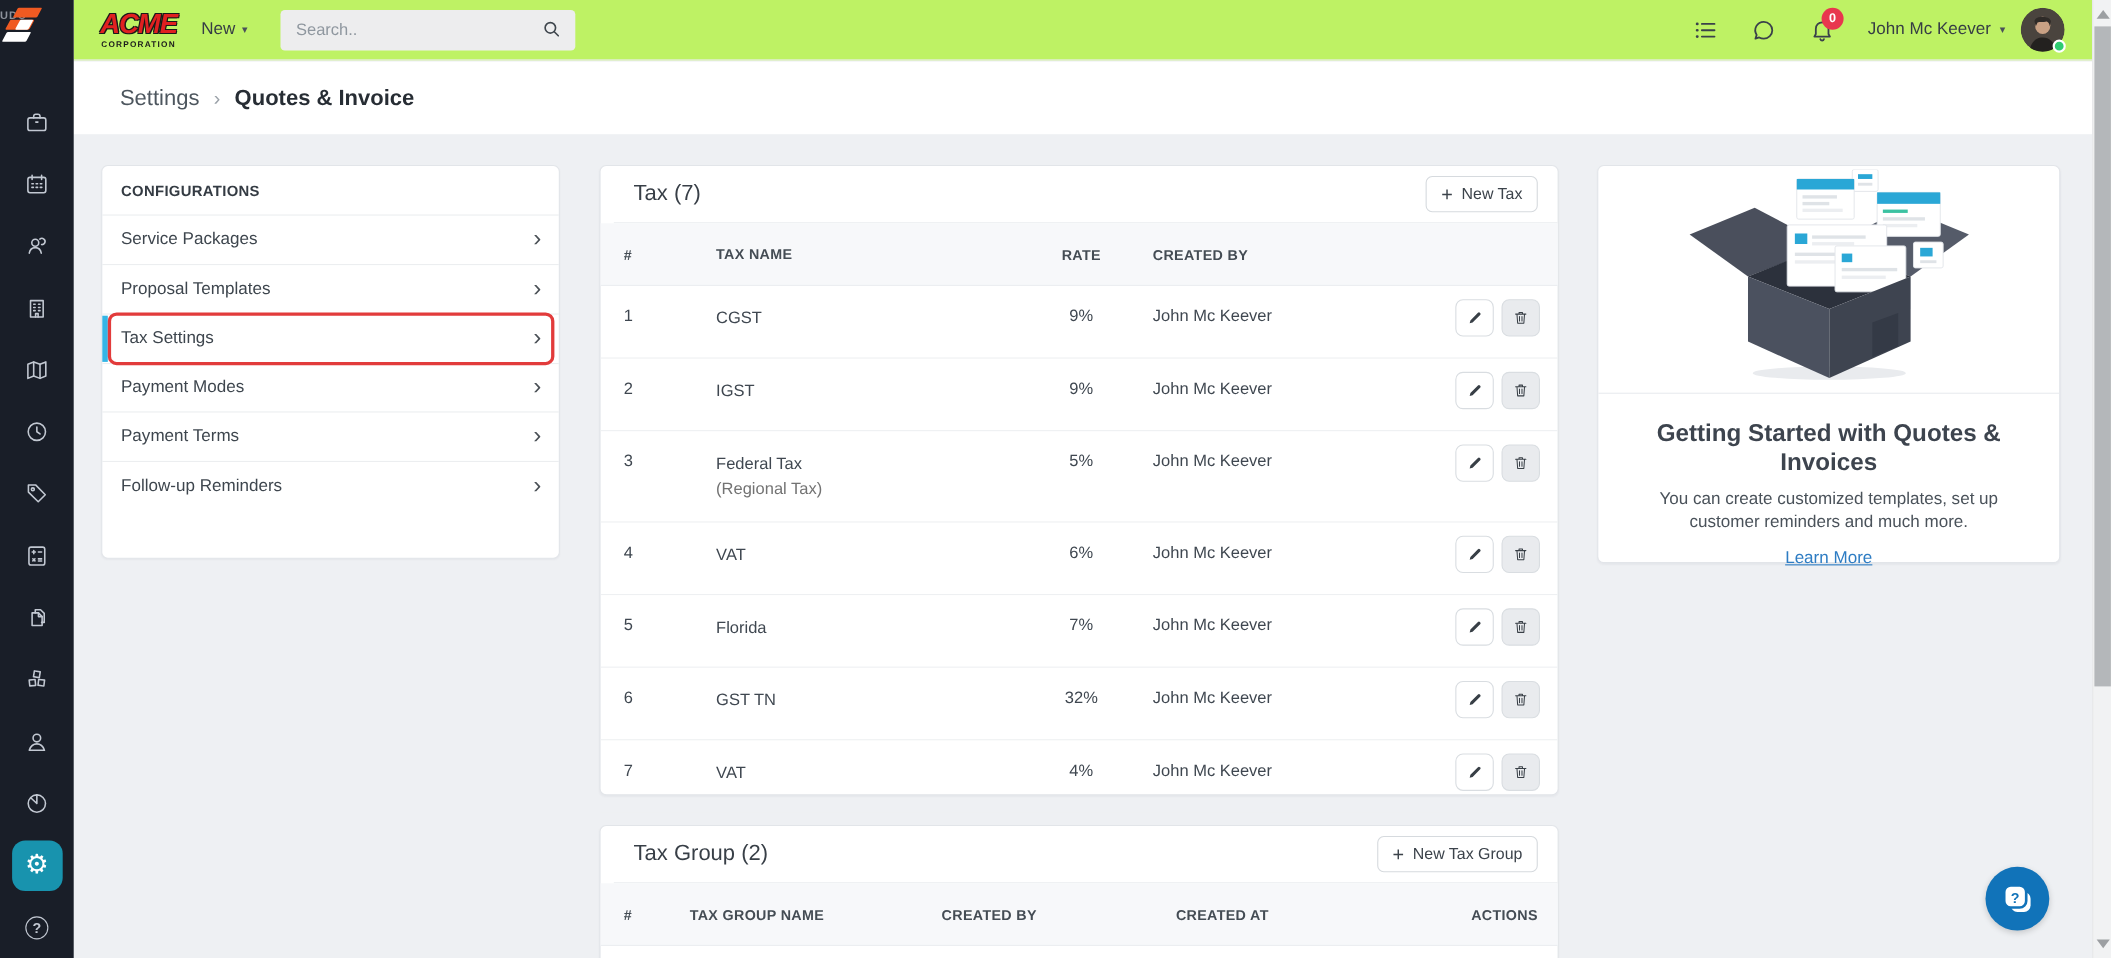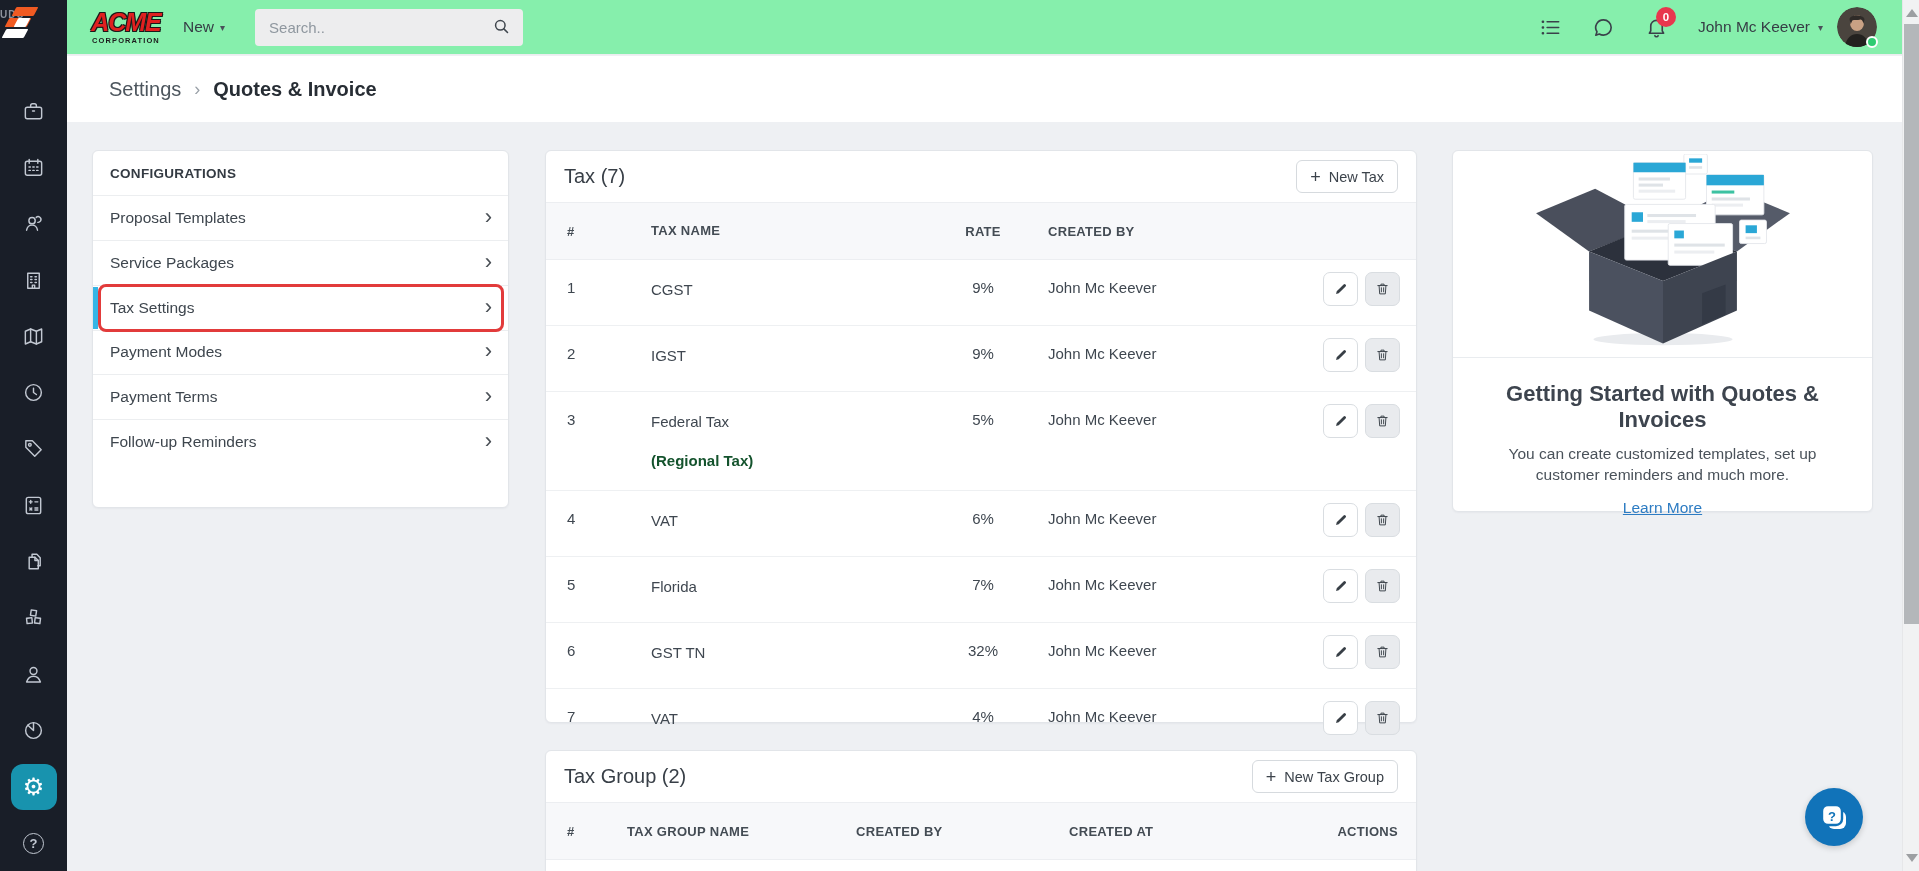--- a/index.html
+++ b/index.html
@@ -19,21 +19,21 @@
   .side-mark { display:block; margin-top:3px; font-size:10px; letter-spacing:1px; color:#8d929c; font-weight:bold; }
   .side-nav { position:absolute; left:0; top:83px; width:67px; }
   .side-slot { width:67px; height:56.3px; display:flex; align-items:center; justify-content:center; cursor:pointer; }
   .side-slot svg { stroke:#c2c8d2; fill:none; stroke-width:1.5; stroke-linecap:round; stroke-linejoin:round; }
   .side-slot.active { }
   .slot-active-bg { width:46px; height:46px; border-radius:12px; background:#1893ae; display:flex; align-items:center; justify-content:center; }
   .gear-glyph { color:#fff; font-size:24px; line-height:1; }
   .help-ring { width:21px; height:21px; border:1.6px solid #c2c8d2; border-radius:50%; color:#c2c8d2; font-size:13px; font-weight:bold; display:flex; align-items:center; justify-content:center; }
 
   
-  .topbar { position:absolute; left:67px; right:17px; top:0; height:55px; background:#86efac; border-bottom:1px solid #ebedef; display:flex; align-items:center; z-index:5; }
+  .topbar { position:absolute; left:67px; right:17px; top:0; height:55px; background:#bef264; border-bottom:1px solid #ebedef; display:flex; align-items:center; z-index:5; }
   .acme { margin-left:20px; width:78px; text-align:center; line-height:1; cursor:pointer; }
   .acme-top { font-size:25px; font-weight:bold; font-style:italic; color:#e02020; letter-spacing:-1px;
               text-shadow:-1px 1px 0 #1a1a1a, 1px 1px 0 #1a1a1a, 1px -1px 0 #1a1a1a, -1px -1px 0 #1a1a1a; }
   .acme-sub { display:block; margin-top:2px; font-size:7.5px; font-weight:bold; letter-spacing:1.1px; color:#1c1c1c; }
   .new-dd { margin-left:18px; display:flex; align-items:center; gap:6px; font-size:15.5px; color:#363d45; cursor:pointer; }
   .caret { font-size:10px; color:#4a515a; }
   .search-wrap { position:relative; margin-left:30px; width:268px; }
   .search-wrap input { width:268px; height:37px; background:#ededee; border:none; border-radius:4px; padding:0 20px 0 14px; font-size:15px; color:#3c434b; outline:none; font-family:inherit; }
   .search-wrap input::placeholder { color:#8f979f; }
   .search-ico { position:absolute; right:12px; top:8px; }
@@ -61,29 +61,29 @@
   .cfg-title { height:44px; display:flex; align-items:center; padding:0 17px; font-size:13.5px; font-weight:bold; letter-spacing:.3px; color:#343b43; }
   .cfg-item { position:relative; height:44.85px; border-top:1px solid #ecee f0; border-top:1px solid #eceef0; display:flex; align-items:center; padding:0 17px; font-size:15.5px; color:#3e464e; cursor:pointer; }
   .cfg-item::after { content:"›"; position:absolute; right:16px; top:50%; transform:translateY(-54%); font-size:22px; color:#4a5056; }
   .cfg-label { position:relative; z-index:2; }
   .cfg-item .redbox, .cfg-item .cyanbar { display:none; }
   .cfg-item.active .redbox { display:block; position:absolute; left:5px; right:4px; top:-2px; bottom:-2px; border:3px solid #e23b3b; border-radius:8px; z-index:1; }
   .cfg-item.active .cyanbar { display:block; position:absolute; left:0; top:1px; bottom:1px; width:5px; background:#35b5e5; }
 
   
   .taxp { left:545px; top:150px; width:872px; height:573px; }
-  .panel-head { height:52px; display:flex; align-items:center; justify-content:space-between; padding:0 18px; border-bottom:1px solid #eceef1; }
+  .panel-head { height:52px; display:flex; align-items:center; justify-content:space-between; padding:0 18px; border-bottom:1px solid #eceef1;margin-left:12px; }
   .panel-title { font-size:20px; font-weight:500; color:#383f47; }
   .btn-new { height:33px; background:#fff; border:1px solid #d6dade; border-radius:6px; display:flex; align-items:center; gap:8px; padding:0 13px; font-size:14.5px; color:#3c434b; cursor:pointer; font-family:inherit; }
   .btn-new .plus { font-size:18px; line-height:1; color:#3c434b; }
   .thead { display:flex; align-items:center; height:57px; background:#f7f8fa; border-bottom:1px solid #eceef1; font-size:13px; font-weight:bold; letter-spacing:.3px; color:#444c54; padding-left:21px; }
   .trow { display:flex; align-items:flex-start; padding:19px 0 19px 21px; border-bottom:1px solid #eef0f2; font-size:15px; color:#3f4750; }
   .c-num { width:84px; }
   .c-name { width:267px; line-height:1.4; }
-  .c-name .sub { color:#14532d; margin-top:18px;font-weight:bold; }
+  .c-name .sub { color:#737373; margin-top:2px; }
   .c-rate { width:130px;text-align:center; }
   .c-by { flex:1; }
   .c-act { width:118px; display:flex; justify-content:flex-end; gap:7px; padding-right:16px; margin-top:-7px; }
   .thead .c-act { margin-top:0; }
   .abtn { width:35px; height:34px; border-radius:7px; border:1px solid #d9dde1; display:flex; align-items:center; justify-content:center; cursor:pointer; background:#fff; }
   .abtn.del { background:#e9ebee; }
   .abtn svg { stroke:#383f46; fill:none; stroke-width:1.5; stroke-linecap:round; stroke-linejoin:round; }
 
   
   .tgp { left:545px; top:750px; width:872px; height:170px; }
@@ -269,26 +269,26 @@
     <span class="crumb-sep">›</span>
     <span class="crumb-page">Quotes &amp; Invoice</span>
   </div>
 
   <section class="panel cfg">
     <div class="cfg-title">CONFIGURATIONS</div>
     <div>
 
         <div class="cfg-item">
 
+          <span class="cfg-label">Service Packages</span>
+        </div>
+
+        <div class="cfg-item">
+
           <span class="cfg-label">Proposal Templates</span>
-        </div>
-
-        <div class="cfg-item">
-
-          <span class="cfg-label">Service Packages</span>
         </div>
 
         <div class="cfg-item active">
           <span class="cyanbar"></span>
           <span class="redbox"></span>
           <span class="cfg-label">Tax Settings</span>
         </div>
 
         <div class="cfg-item">
 

